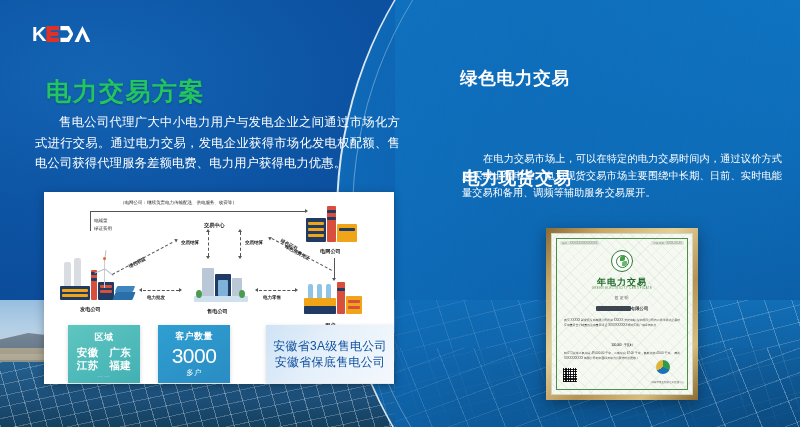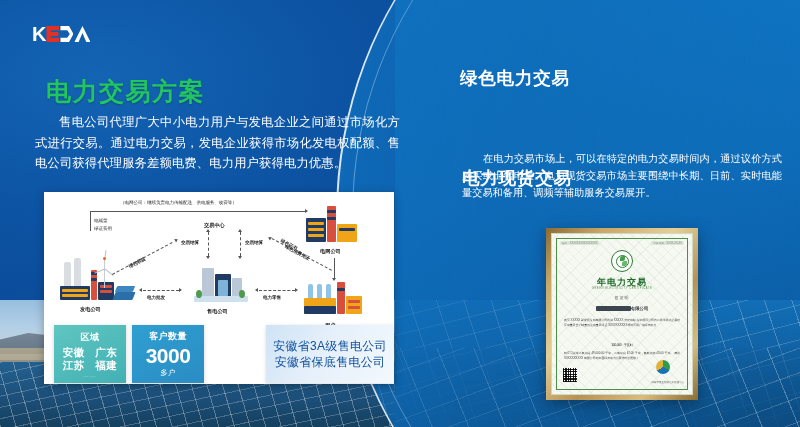--- a/index.html
+++ b/index.html
@@ -147,31 +147,31 @@
   .ahead { position:absolute; width:0;height:0; }
   .ahead.r { border-top:2.2px solid transparent; border-bottom:2.2px solid transparent; border-left:3.4px solid #555; }
   .ahead.l { border-top:2.2px solid transparent; border-bottom:2.2px solid transparent; border-right:3.4px solid #555; }
   .ahead.u { border-left:2.2px solid transparent; border-right:2.2px solid transparent; border-bottom:3.4px solid #555; }
   .ahead.d { border-left:2.2px solid transparent; border-right:2.2px solid transparent; border-top:3.4px solid #555; }
   .vline { position:absolute; width:0; border-left:.7px dashed #555; }
   .vsolid { position:absolute; width:0; border-left:.8px solid #555; }
   .diag { position:absolute; height:0; border-top:.7px dashed #555; transform-origin:0 0; }
 
   
-  .stats { position:absolute; left:54px; top:325px; display:flex; gap:6px; }
+  .stats { position:absolute; left:68px; top:325px; display:flex; gap:18px; }
   .tile {
     width:72px; height:58px; color:#fff; text-align:center;
     display:flex; flex-direction:column; align-items:center; justify-content:center;
     box-shadow:0 1px 4px rgba(0,0,0,.18);
   }
   .tile.t1 { background:linear-gradient(150deg,#5fc6c0 0%,#42b0b4 100%); }
   .tile.t2 { background:linear-gradient(150deg,#2f9fd0 0%,#2a8cc4 100%); }
   .tile.t3 { background:linear-gradient(150deg,#3f78c8 0%,#3a66bb 100%); }
   .t-cap { font-size:9px; font-weight:bold; letter-spacing:.4px; margin-bottom:2px; }
-  .t-big { font-size:21px; font-weight:bold; line-height:22px; letter-spacing:-.5px; }
+  .t-big { font-size:21px; font-weight:normal; line-height:22px; letter-spacing:-.5px; }
   .t-big small { font-size:10px; }
   .t-sub { font-size:7.5px; margin-top:1px; letter-spacing:.3px; }
   .t-regions { font-size:10.5px; font-weight:bold; line-height:13px; letter-spacing:.5px; }
   .t-dots { font-size:6px; opacity:.75; letter-spacing:1px; }
 
   
   .badge-panel {
     position:absolute; left:266px; top:325px; width:128px; height:58px;
     background:linear-gradient(120deg,#cfe3f5 0%,#e6f0fa 45%,#f3f8fd 100%);
     display:flex; flex-direction:column; align-items:center; justify-content:center;

